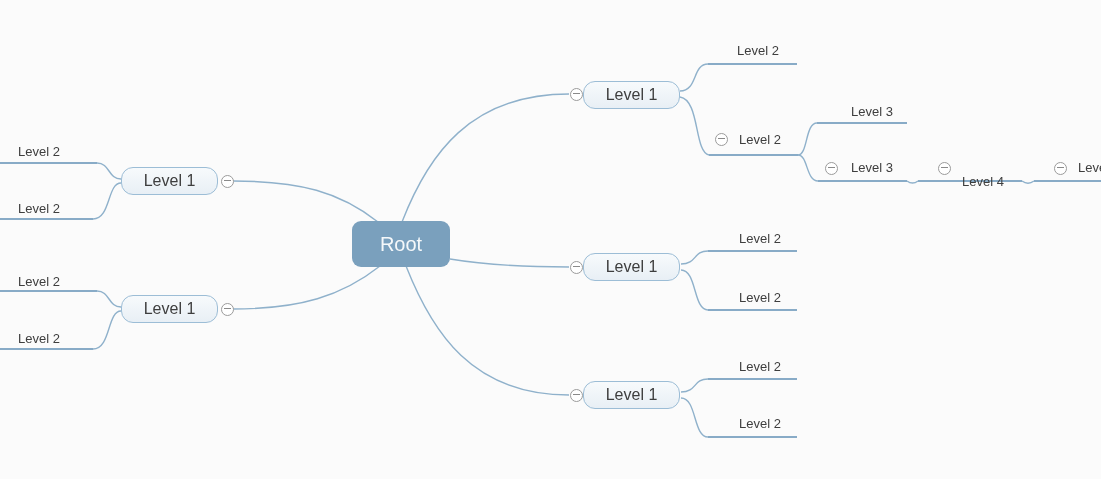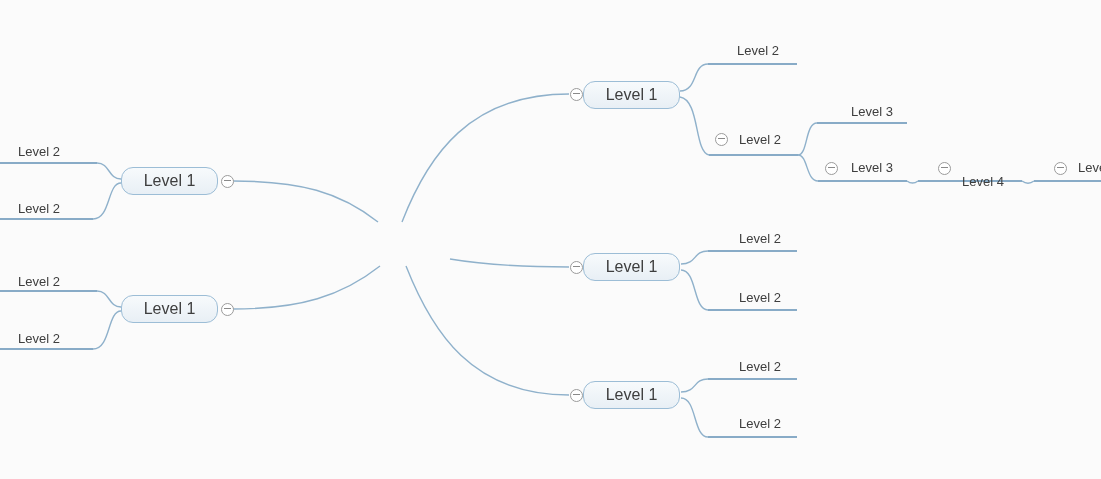--- a/index.html
+++ b/index.html
@@ -80,20 +80,21 @@
     <path class="underline" d="M 817,123 L 907,123"></path>
     <path class="underline" d="M 818,181 L 907,181"></path>
     <path class="underline" d="M 918,181 L 1022,181"></path>
     <path class="underline" d="M 1034,181 L 1101,181"></path>
     <path class="underline" d="M 708,251 L 797,251"></path>
     <path class="underline" d="M 708,310 L 797,310"></path>
     <path class="underline" d="M 708,379 L 797,379"></path>
     <path class="underline" d="M 708,437 L 797,437"></path>
   </svg>
 
+  <div class="root-node">Root</div>
 
   <div class="box-node" style="left:121px;top:167px;">Level 1</div>
   <div class="box-node" style="left:121px;top:295px;">Level 1</div>
   <div class="box-node" style="left:583px;top:81px;">Level 1</div>
   <div class="box-node" style="left:583px;top:253px;">Level 1</div>
   <div class="box-node" style="left:583px;top:381px;">Level 1</div>
 
   <div class="line-label" style="left:18px;top:142px;">Level 2</div>
   <div class="line-label" style="left:18px;top:199px;">Level 2</div>
   <div class="line-label" style="left:18px;top:272px;">Level 2</div>

